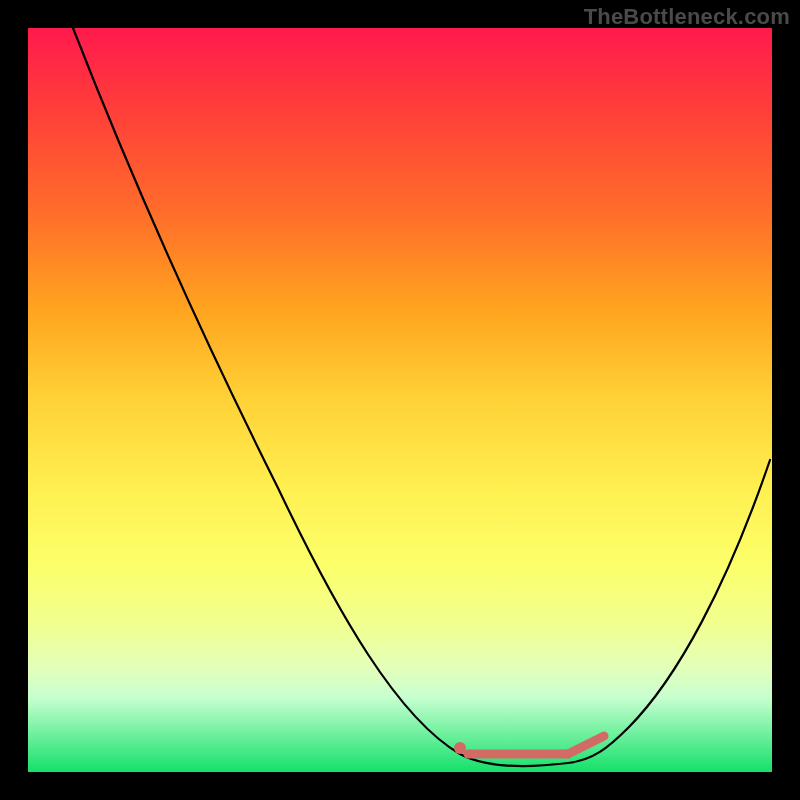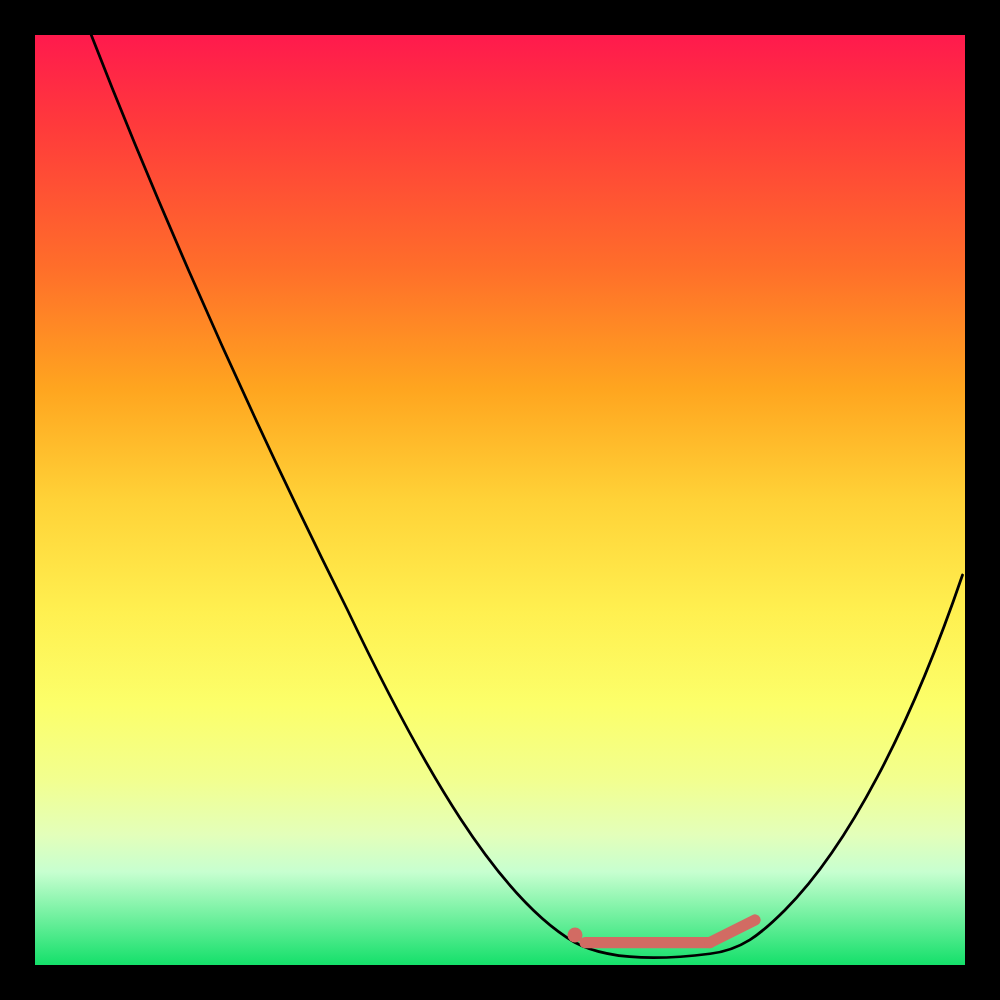--- a/index.html
+++ b/index.html
@@ -75,20 +75,21 @@
     stroke-linecap: round;
   }
   .dot {
     fill: #d26b63;
   }
 </style>
 </head>
 <body>
 
 <div class="frame">
+  <div class="watermark">TheBottleneck.com</div>
 
   <div class="plot-area">
     <svg class="overlay" viewBox="0 0 744 744">
       <path class="curve" d="M 45 0
                C 80 90, 150 260, 250 460
                C 310 586, 370 690, 432 726
                C 458 740, 500 740, 540 735
                C 565 732, 580 720, 600 700
                C 650 650, 700 555, 742 432"></path>
       <circle class="dot" cx="432" cy="720" r="6"></circle>

